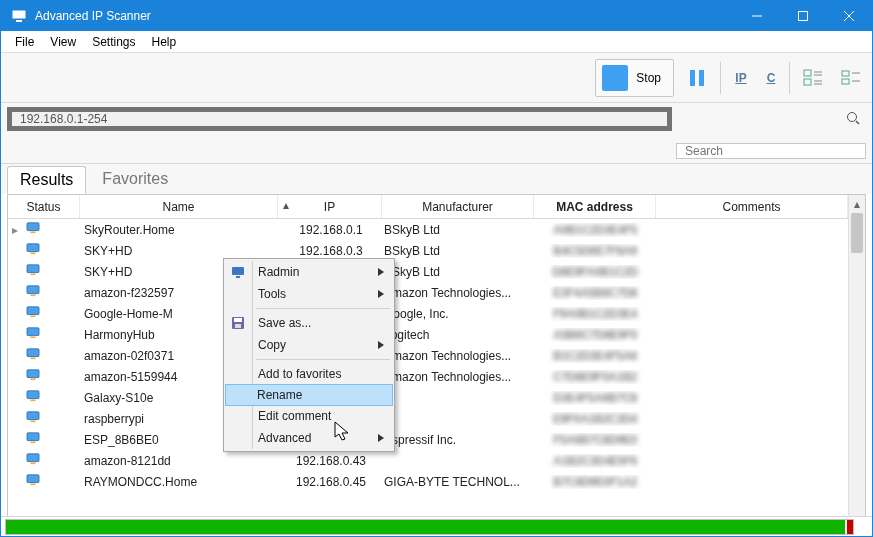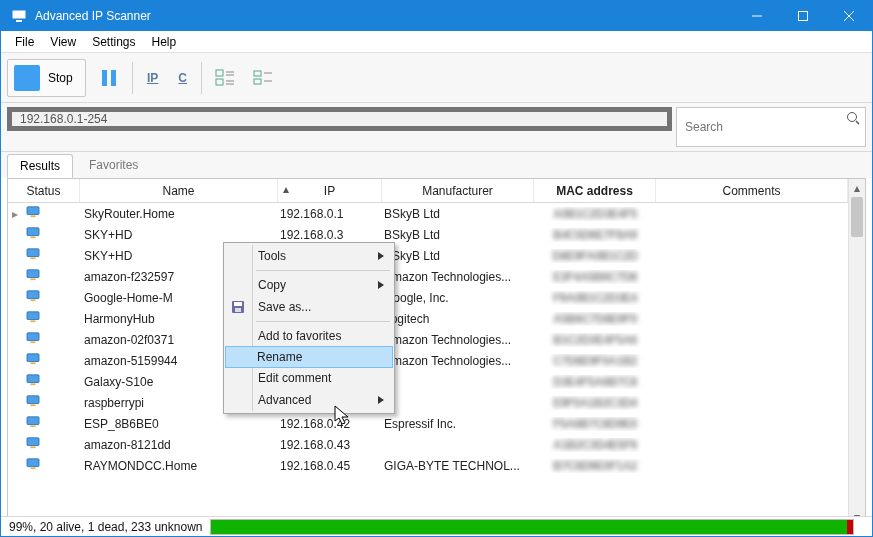--- a/index.html
+++ b/index.html
@@ -10,58 +10,58 @@
   .titlebar .app-icon { width: 16px; height: 16px; margin: 0 8px 0 10px; }
   .titlebar .title { flex: 1; font-size: 12px; }
   .win-btns { display: flex; height: 100%; }
   .win-btn { width: 46px; display: flex; align-items: center; justify-content: center; color: #fff; }
 
   
   .menubar { height: 22px; display: flex; align-items: center; padding: 0 6px; border-bottom: 1px solid #e0e0e0; background: #fff; }
   .menubar span { padding: 2px 8px; }
 
   
-  .toolbar { height: 50px; display: flex; align-items: center; padding: 4px 6px; gap: 8px; border-bottom: 1px solid #d9d9d9; background: #f7f7f7; }
+  .toolbar { height: 50px; display: flex; align-items: center; padding: 4px 6px; gap: 8px; border-bottom: 1px solid #d9d9d9; background: #f7f7f7; justify-content: flex-end; }
   .tb-scan { display: flex; align-items: center; border: 1px solid #c7c7c7; background: #fafafa; height: 38px; padding: 0 12px 0 6px; gap: 8px; border-radius: 2px; }
   .tb-scan .sq { width: 26px; height: 26px; background: #3f9ff0; border-radius: 2px; }
   .tb-sep { width: 1px; height: 32px; background: #d0d0d0; }
   .tb-btn { width: 30px; height: 34px; display: flex; align-items: center; justify-content: center; border-radius: 2px; }
   .tb-pause svg rect { fill: #3f9ff0; }
 
   
   .iprow { display: flex; gap: 4px; padding: 4px 6px; background: #f7f7f7; border-bottom: 1px solid #d9d9d9; }
   .ip-input { flex: 1; height: 24px; border: 5px solid #737373; background: #f1f1f1; padding: 0 8px; color: #555; }
   .search-wrap { width: 190px; position: relative; }
-  .search-wrap input { width: 100%; height: 40px; border: 1px solid #c7c7c7; background: #fff; padding: 0 24px 0 8px; }
+  .search-wrap input { width: 100%; height: 16px; border: 1px solid #c7c7c7; background: #fff; padding: 0 24px 0 8px; margin-top: 36px; }
   .search-wrap .mag { position: absolute; right: 6px; top: 4px; }
 
   
   .tabs { display: flex; padding: 2px 6px 0 6px; background: #f7f7f7; gap: 4px; }
-  .tab { padding: 4px 12px; font-size: 12px; color: #333; }
+  .tab { padding: 4px 12px; font-size: 16px; color: #333; }
   .tab.active { background: #fff; border: 1px solid #c7c7c7; border-bottom: 1px solid #fff; border-radius: 3px 3px 0 0; color: #000; }
   .tab:not(.active) { color: #777; }
 
   
   .results-wrap { position: relative; margin: 0 6px; border: 1px solid #c7c7c7; background: #fff; height: 348px; display: flex; }
   .table-scroll { flex: 1; overflow: hidden; position: relative; }
   .cols { display: flex; height: 24px; border-bottom: 1px solid #d9d9d9; background: #fff; font-size: 12px; color: #222; }
   .cols > div { border-right: 1px solid #eaeaea; display: flex; align-items: center; justify-content: center; position: relative; }
   .c-status { width: 72px; }
   .c-name   { width: 198px; }
   .c-ip     { width: 104px; }
   .c-manu   { width: 152px; }
   .c-mac    { width: 122px; font-weight: bold; }
   .c-comm   { flex: 1; }
   .cols .sort-caret { position: absolute; left: 4px; top: 7px; }
 
   .row { display: flex; height: 21px; align-items: center; font-size: 12px; color: #222; }
   .row > div { overflow: hidden; white-space: nowrap; text-overflow: ellipsis; }
   .row .c-status { display: flex; align-items: center; justify-content: flex-start; padding-left: 18px; gap: 4px; }
   .row .c-name   { padding-left: 4px; }
-  .row .c-ip     { padding-left: 2px; }
+  .row .c-ip     { padding-left: 2px; text-align: center; }
   .row .c-manu   { padding-left: 2px; }
   .row .c-mac    { text-align: center; }
   .row .c-comm   { text-align: right; padding-right: 10px; }
   .row.sel { background: #cde8ff; }
   .row.sel::before { content: ""; position: absolute; left: 0; right: 16px; height: 21px; border: 1px solid #7abef5; pointer-events: none; }
   .row { position: relative; }
 
   .mac-blur { filter: blur(2.5px); color: #888; letter-spacing: -.5px; }
 
   .dev-icon { width: 14px; height: 12px; }
@@ -368,40 +368,50 @@
           <div class="c-ip">192.168.0.45</div>
           <div class="c-manu">GIGA-BYTE TECHNOL...</div>
           <div class="c-mac"><span class="mac-blur">B7C8D9E0F1A2</span></div>
           <div class="c-comm"></div>
         </div>
       </div>
 
     <div class="ctx">
       <div class="gutter"></div>
       <div class="ctx-item">
+        <svg class="ic" viewBox="0 0 16 16">
+            <rect x="2" y="3" width="12" height="8" fill="#3c76c2" rx="1"></rect>
+            <rect x="6" y="12" width="4" height="2" fill="#3c76c2"></rect>
+          </svg>
+        <span>Radmin</span>
+        <svg class="sub" width="6" height="8">
+            <polygon points="0,0 6,4 0,8" fill="#333"></polygon>
+          </svg>
+      </div>
+      <div class="ctx-item">
         <span>Tools</span>
         <svg class="sub" width="6" height="8">
             <polygon points="0,0 6,4 0,8" fill="#333"></polygon>
           </svg>
       </div>
       <div class="ctx-sep"></div>
-      <div class="ctx-item">
-        <span>Copy</span>
-        <svg class="sub" width="6" height="8">
-            <polygon points="0,0 6,4 0,8" fill="#333"></polygon>
-          </svg>
-      </div>
       <div class="ctx-item">
         <svg class="ic" viewBox="0 0 16 16">
             <rect x="2" y="2" width="12" height="12" fill="#6a6aa8" rx="1"></rect>
             <rect x="4" y="3" width="8" height="4" fill="#fff"></rect>
             <rect x="5" y="9" width="6" height="4" fill="#ddd"></rect>
           </svg>
         <span>Save as...</span>
       </div>
+      <div class="ctx-item">
+        <span>Copy</span>
+        <svg class="sub" width="6" height="8">
+            <polygon points="0,0 6,4 0,8" fill="#333"></polygon>
+          </svg>
+      </div>
       <div class="ctx-sep"></div>
       <div class="ctx-item">
           <span>Add to favorites</span>
         </div>
       <div class="ctx-item hi">
           <span>Rename</span>
         </div>
       <div class="ctx-item">
           <span>Edit comment</span>
         </div>
@@ -419,18 +429,17 @@
   </div>
 
   <div class="vsb">
     <div class="arr up">▴</div>
     <div class="thumb"></div>
     <div class="arr dn">▾</div>
   </div>
 </div>
 
 <div class="statusbar">
-  <div class="status-txt">99%, 20 alive, 1 dead, 233 unknown</div>
   <div class="progress">
     <div class="fill" id="progress-fill" style="width: 99%;"></div>
     <div class="tail"></div>
   </div>
 </div>
 
 </body></html>

